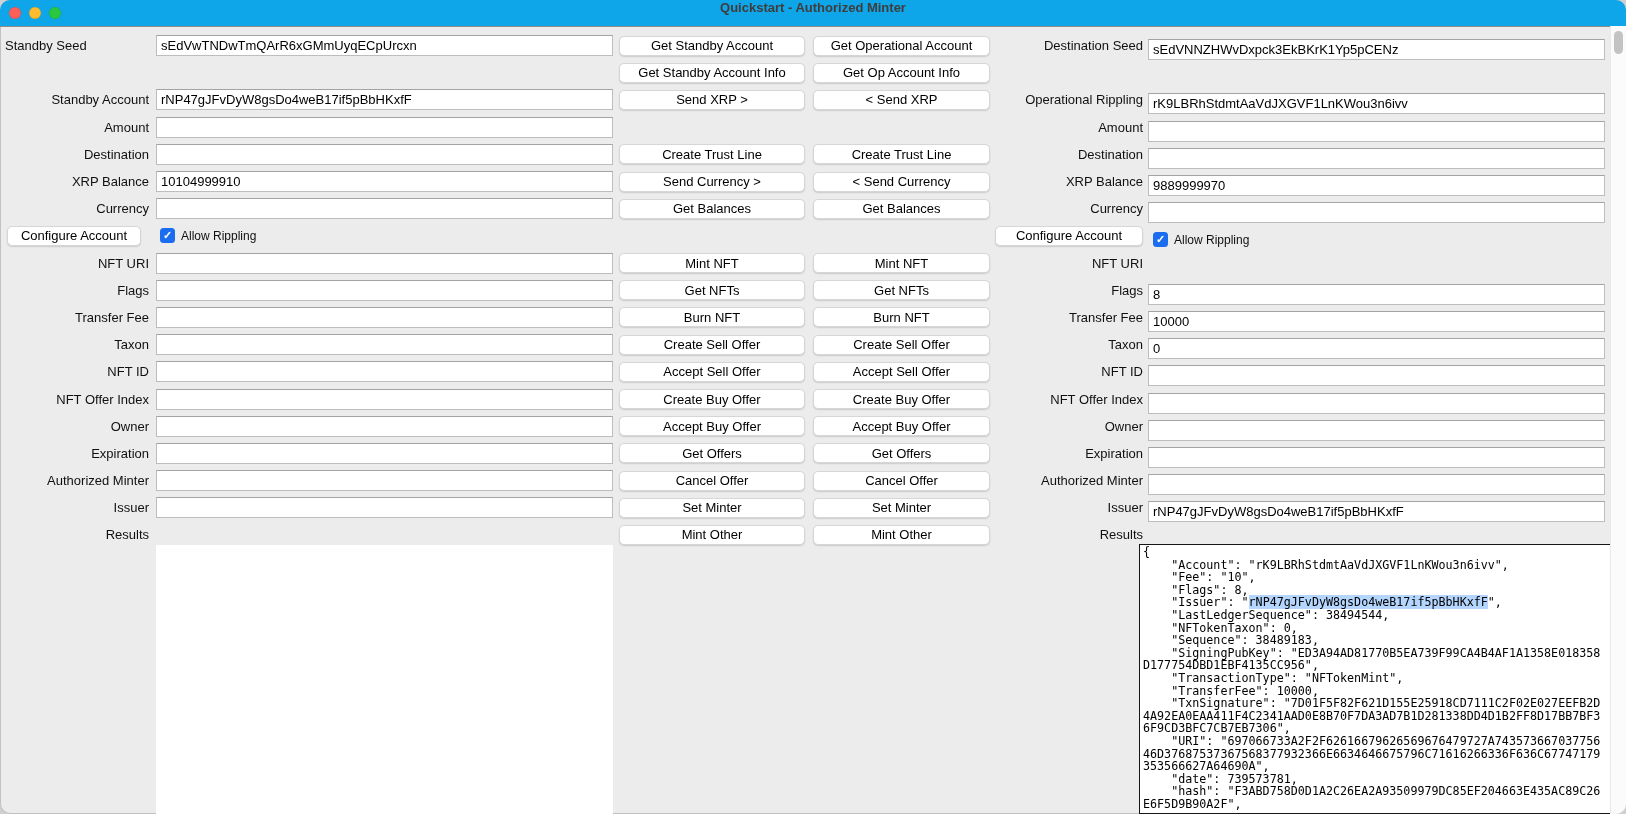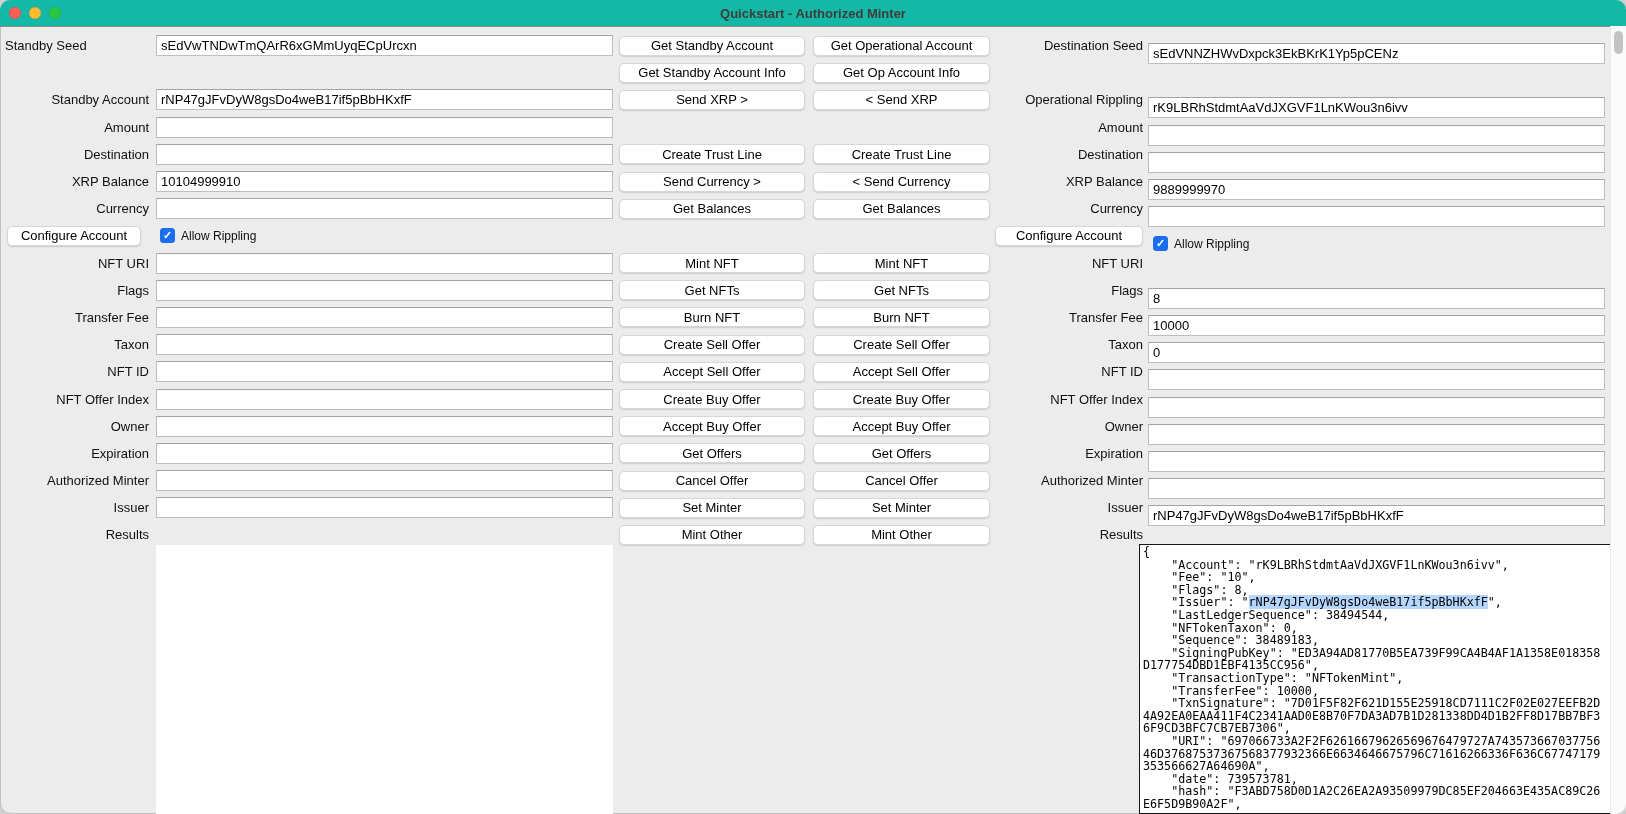--- a/index.html
+++ b/index.html
@@ -5,30 +5,30 @@
   html,body { margin:0; padding:0; background:#d0d0d0; }
   .window {
     position:relative; width:1626px; height:814px;
     background:#ececec; border-radius:10px; overflow:hidden;
     box-shadow: inset 0 0 0 1px rgba(0,0,0,.18);
     font-family:"Liberation Sans", sans-serif;
   }
   
   .titlebar {
     position:absolute; top:0; left:0; right:0; height:26px;
-    background:#14b8a6; border-bottom:1px solid #8f8b88;
-    display:flex; align-items:center; justify-content:center;
+    background:#0ea5e9; border-bottom:1px solid #8f8b88;
+    display:flex; justify-content:center;
   }
   .title { font-size:13px; font-weight:bold; color:#403c3a; }
   .lights { position:absolute; left:9px; top:7px; display:flex; gap:8px; }
   .light { width:12px; height:12px; border-radius:50%; box-shadow: inset 0 0 0 0.5px rgba(0,0,0,.15); }
   
   .content { position:absolute; top:27px; left:0; right:0; bottom:0; }
   .rows { padding-top:5px; }
-  .row { display:flex; height:27.2px; }
+  .row { display:flex; height:27.2px; align-items:center; }
   .c { display:flex; align-items:center; height:100%; box-sizing:border-box; }
   .ll { width:152px; justify-content:flex-end; padding-right:3px; }
   .ll.seed { justify-content:flex-start; padding-left:5px; }
   .il { width:465px; }
   .b1 { width:190px; }
   .b2 { width:188px; }
   .lr { width:151px; justify-content:flex-end; padding-right:3px; }
   .ir { width:462px;margin-top:8px; }
   .lab { font-size:13px; color:#101010; white-space:nowrap; }
   .field {

